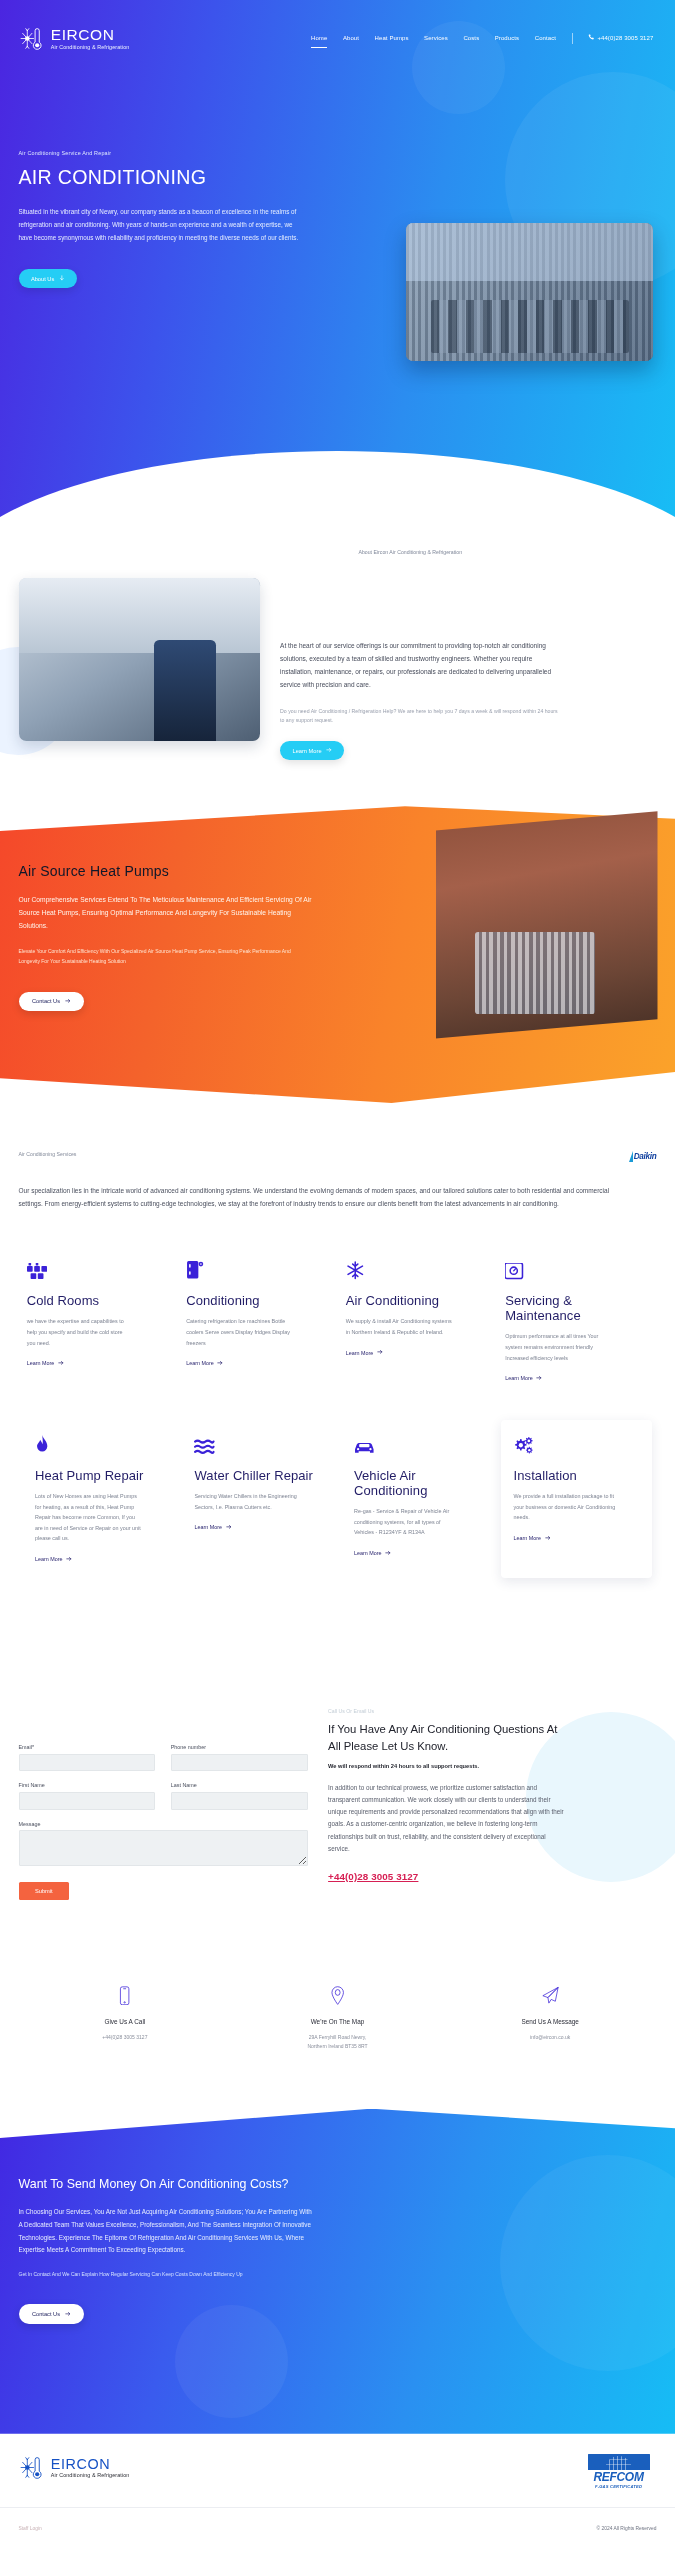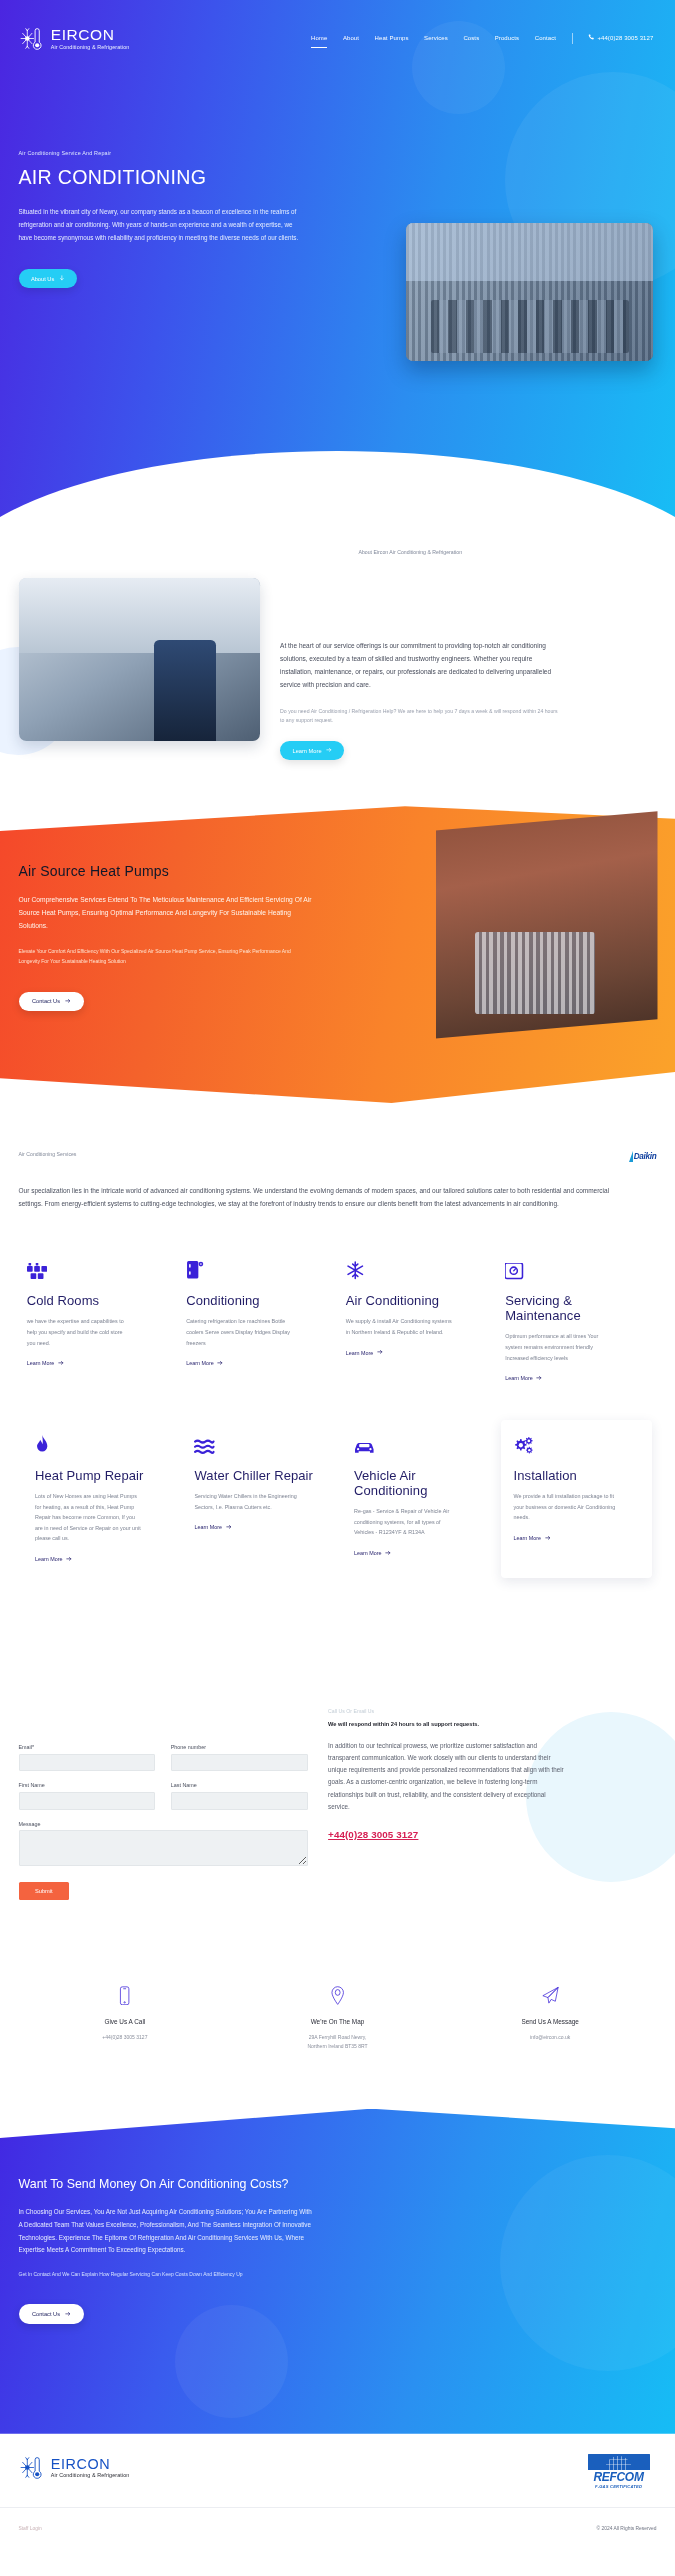--- a/index.html
+++ b/index.html
@@ -897,20 +897,21 @@
     </div>
     <div class="field">
       <label>Message</label>
       <textarea style=""></textarea>
     </div>
     <button type="button" class="btn-submit">Submit</button>
   </form>
 
   <div class="contact-copy">
     <div class="contact-eyebrow">Call Us Or Email Us</div>
+    <h2 class="contact-title">If You Have Any Air Conditioning Questions At All Please Let Us Know.</h2>
     <div class="contact-strong">We will respond within 24 hours to all support requests.</div>
     <p class="contact-para">In addition to our technical prowess, we prioritize customer satisfaction and transparent communication. We work closely with our clients to understand their unique requirements and provide personalized recommendations that align with their goals. As a customer-centric organization, we believe in fostering long-term relationships built on trust, reliability, and the consistent delivery of exceptional service.</p>
     <a href="#" class="contact-phone">+44(0)28 3005 3127</a>
   </div>
 </section>
 
 <section class="info-trio">
   <div class="info-col">
     <div class="info-icon">
       <svg viewBox="0 0 24 40" width="11.3" height="19.6">

